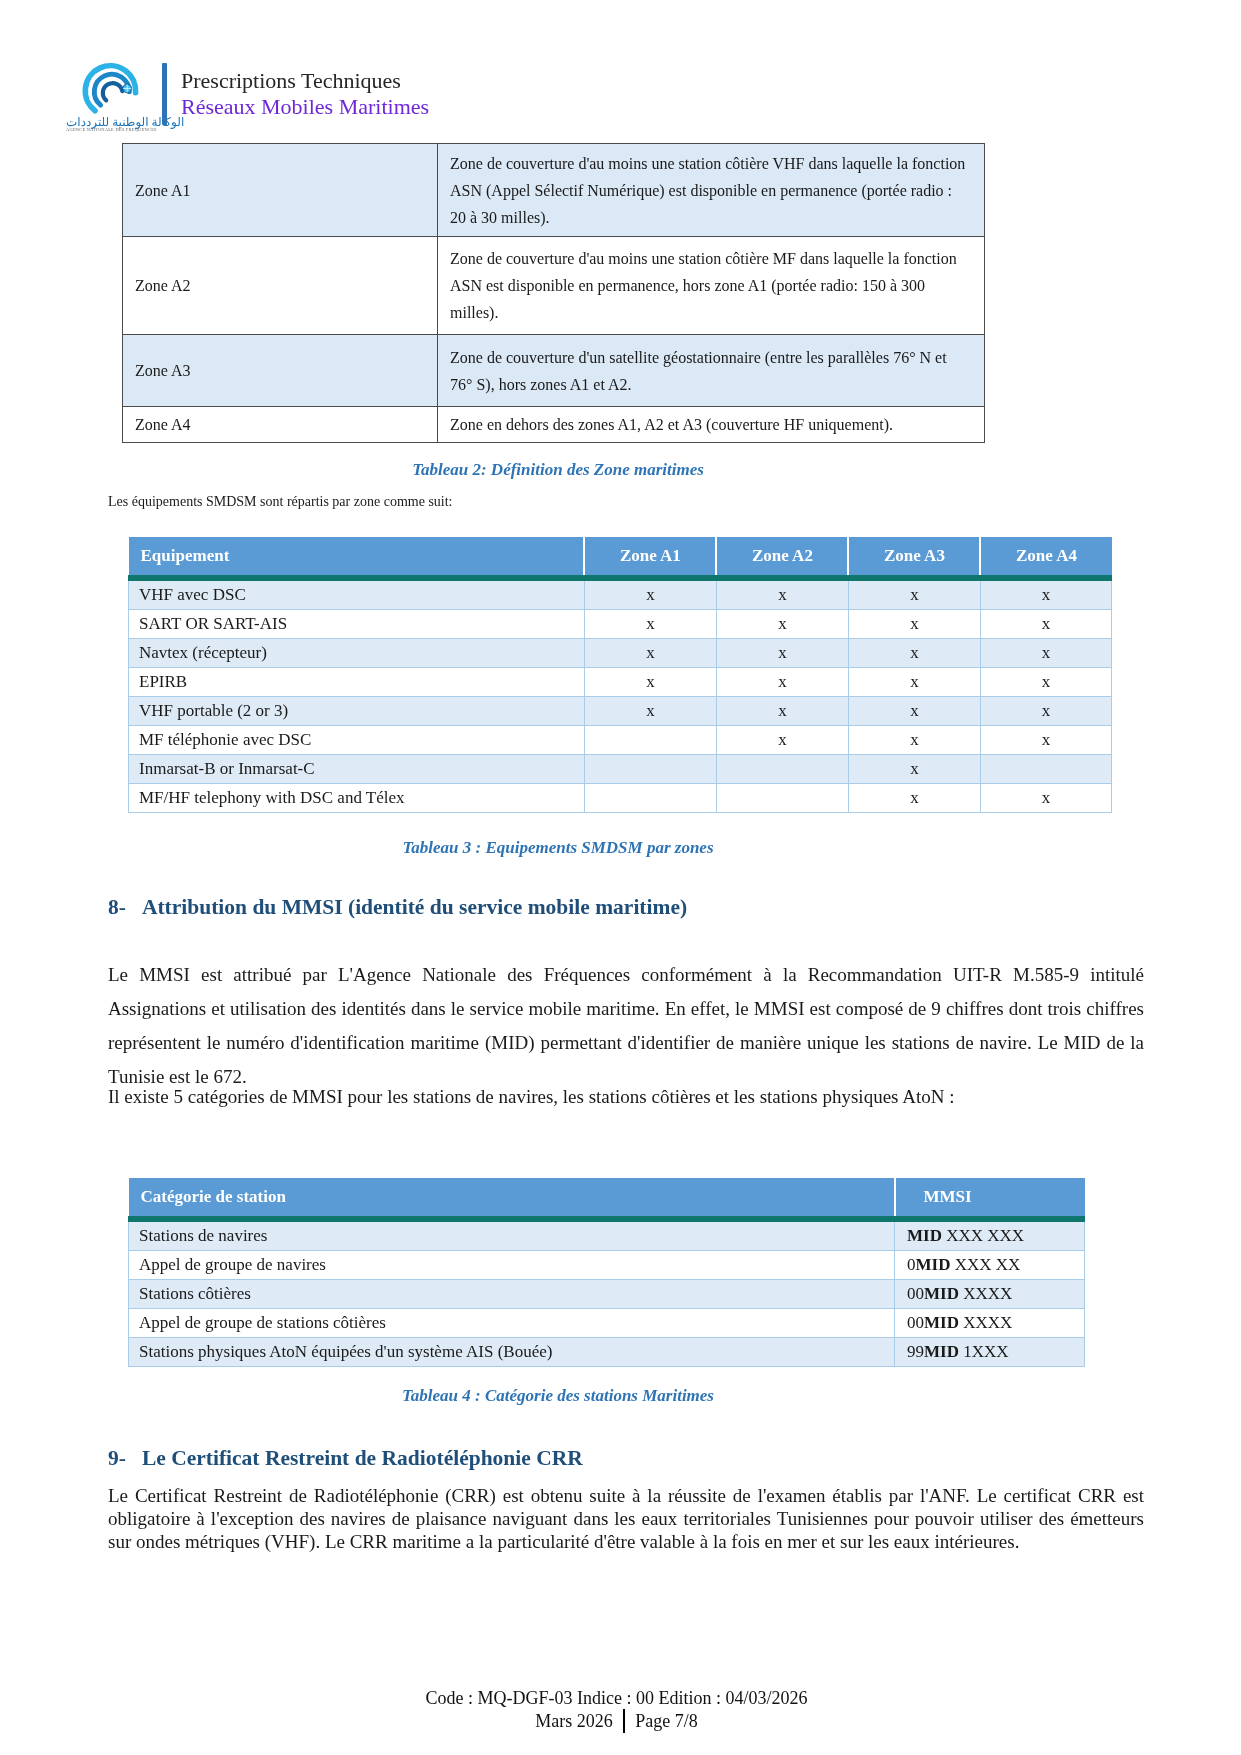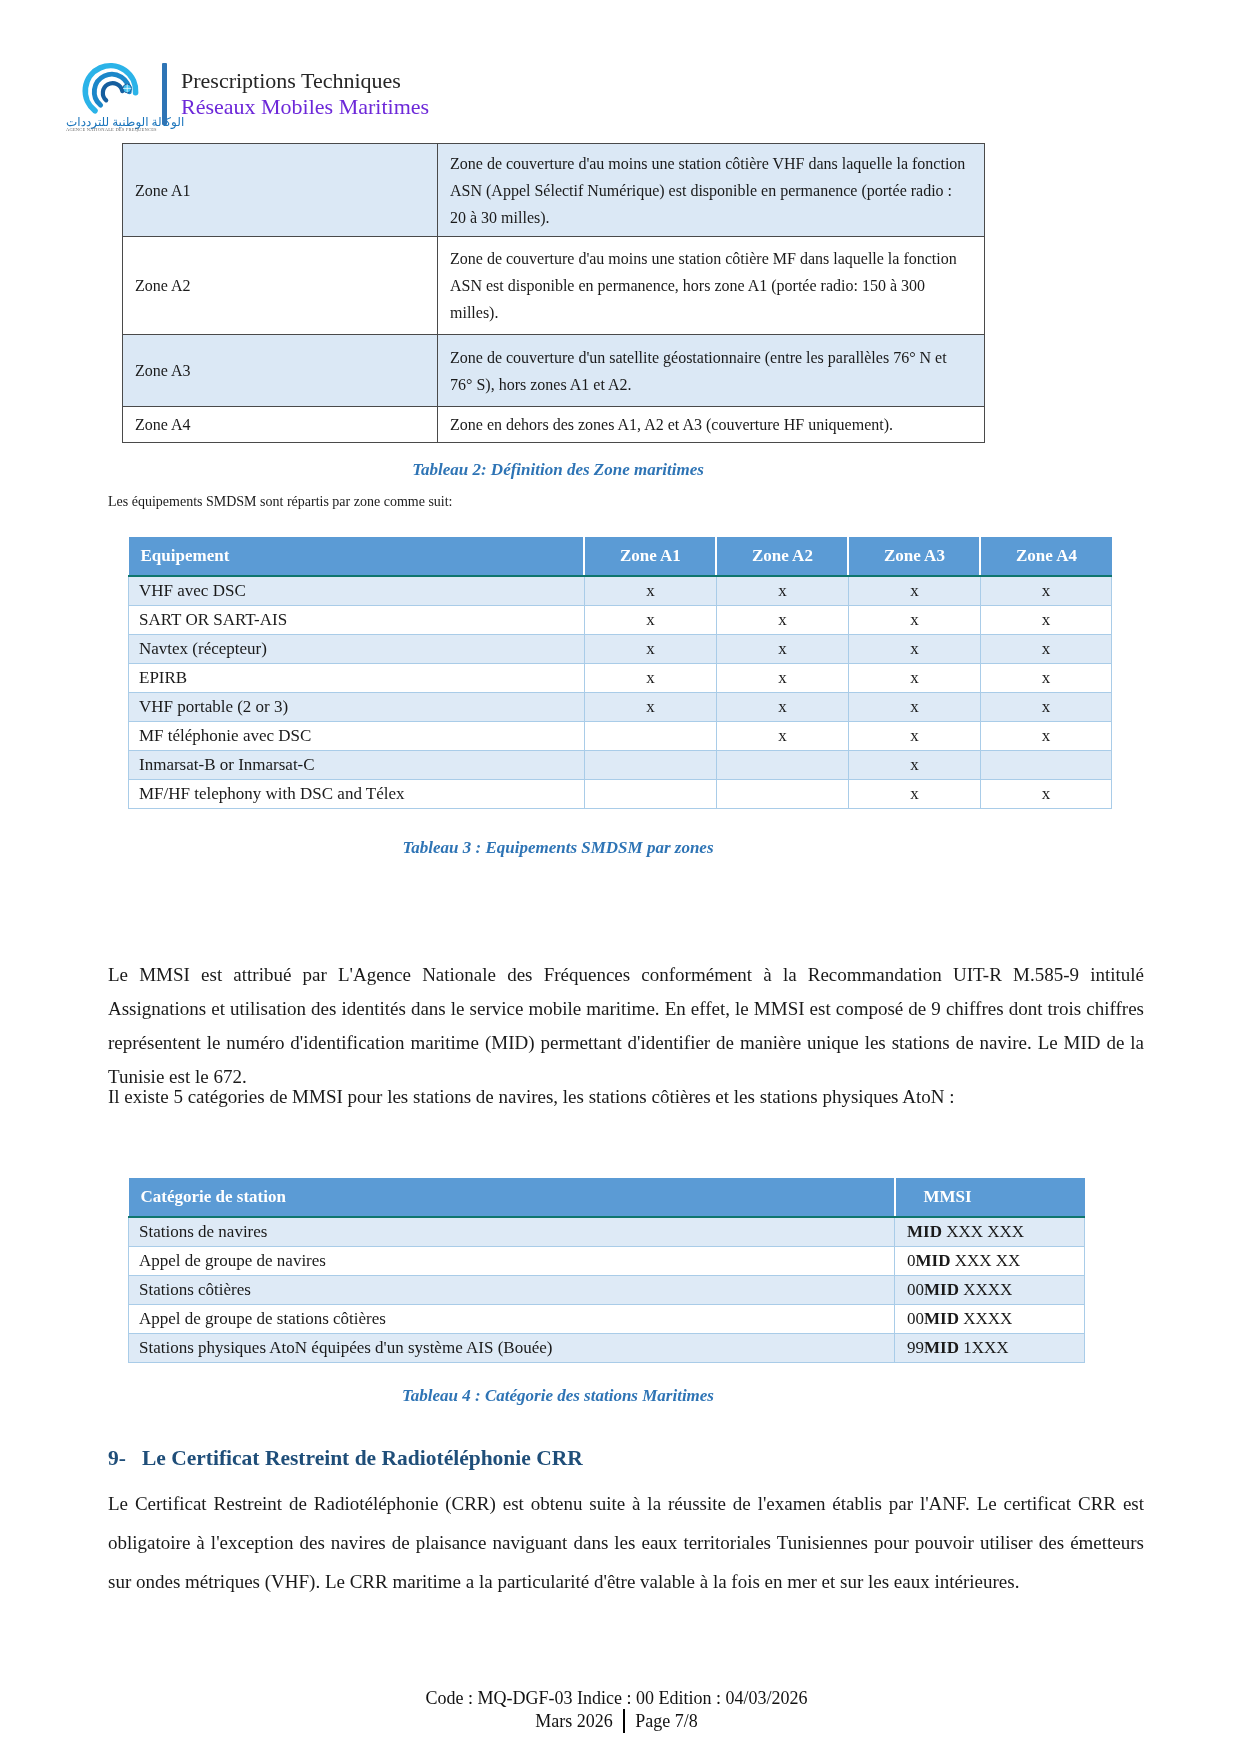--- a/index.html
+++ b/index.html
@@ -27,21 +27,21 @@
   
   .caption{position:absolute;left:108px;width:900px;text-align:center;color:#2E74B5;
            font-weight:bold;font-style:italic;font-size:17px;}
   .cap2{top:460px;} .cap3{top:838px;} .cap4{top:1386px;}
 
   .intro{position:absolute;top:494px;left:108px;margin:0;font-size:14px;}
 
   
   .tbl2{position:absolute;left:128px;border-collapse:collapse;font-size:17px;}
   .tbl2 th{background:#5B9BD5;color:#ffffff;font-weight:bold;height:36px;
-           border-right:2px solid #ffffff;border-bottom:2px solid #0f766e;}
+           border-right:2px solid #ffffff;border-bottom:6px solid #0f766e;}
   .tbl2 th:last-child{border-right:none;}
   .tbl2 td{border:1px solid #A9CCE8;height:28px;padding:0 10px;}
   .tbl2 td.c{text-align:center;padding:0;}
   .tbl2 tr.lt td{background:#DEEAF6;}
   .tbl2 tr.wt td{background:#ffffff;}
 
   .tbl-equip{top:537px;width:984px;}
   .tbl-equip th.eq{width:428px;text-align:left;padding-left:12px;}
   .tbl-equip th.z{width:124px;text-align:center;}
 
@@ -51,21 +51,21 @@
   .tbl-cat td.mmsi{padding-left:12px;}
   .bold{font-weight:bold;}
 
   
   .sec-h{position:absolute;left:108px;margin:0;font-size:21.5px;font-weight:bold;color:#1F4E79;}
   .h8{top:895px;} .h9{top:1446px;}
   .sec-h .num{margin-right:16px;}
   .para{position:absolute;left:108px;width:1036px;margin:0;text-align:justify;font-size:19px;}
   .p81{top:958px;line-height:34px;}
   .p82{top:1080px;line-height:33px;}
-  .p9{top:1484px;line-height:39px;font-family:Liberation Serif, serif;}
+  .p9{top:1484px;line-height:23px;font-family:Liberation Serif, serif;}
 
   
   .footer{position:absolute;top:1688px;left:100px;right:108px;display:flex;
           justify-content:space-between;align-items:center;font-size:18px;color:#111;flex-direction:column;}
   .f-right{display:flex;align-items:center;}
   .fbar{display:inline-block;width:2.5px;height:24px;background:#000;margin:0 10px;}
 </style>
 </head>
 <body>
 
@@ -178,20 +178,23 @@
         <td>MF/HF telephony with DSC and Télex</td>
         <td class="c"></td>
         <td class="c"></td>
         <td class="c">x</td>
         <td class="c">x</td>
       </tr>
     </tbody>
   </table>
   <div class="caption cap3">Tableau  3 : Equipements SMDSM par zones</div>
 
+  <h2 class="sec-h h8">
+    <span class="num">8-</span><span>Attribution du MMSI (identité du service mobile maritime)</span>
+  </h2>
   <p class="para p81">Le MMSI est attribué par L'Agence Nationale des Fréquences conformément à la Recommandation UIT-R M.585-9 intitulé Assignations et utilisation des identités dans le service mobile maritime. En effet, le MMSI est composé de 9 chiffres dont trois chiffres représentent le numéro d'identification maritime (MID) permettant d'identifier de manière unique les stations de navire. Le MID de la Tunisie est le 672.</p>
   <p class="para p82">Il existe 5 catégories de MMSI pour les stations de navires, les stations côtières et les stations physiques AtoN :</p>
 
   <table class="tbl2 tbl-cat">
     <thead>
       <tr>
         <th class="c1">Catégorie de station</th>
         <th class="c2">MMSI</th>
       </tr>
     </thead>

